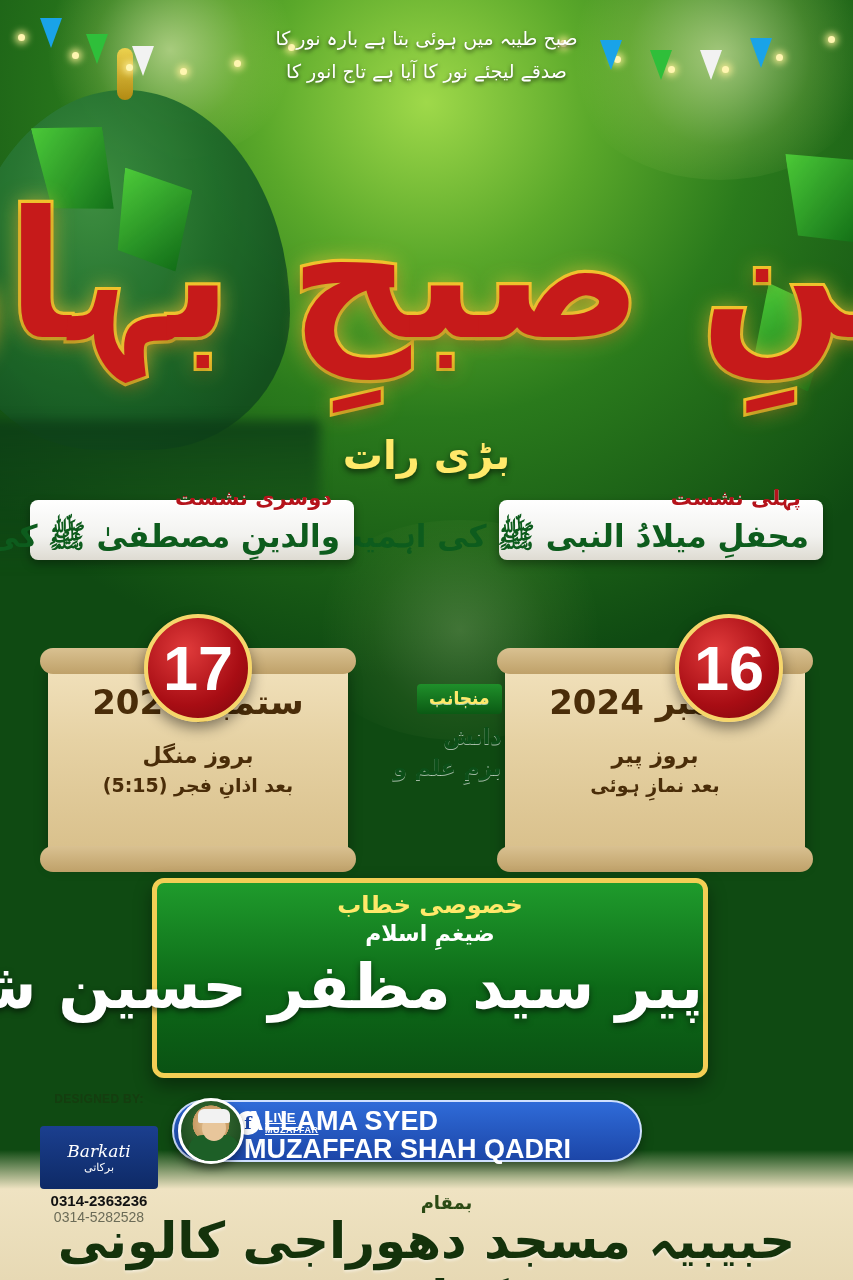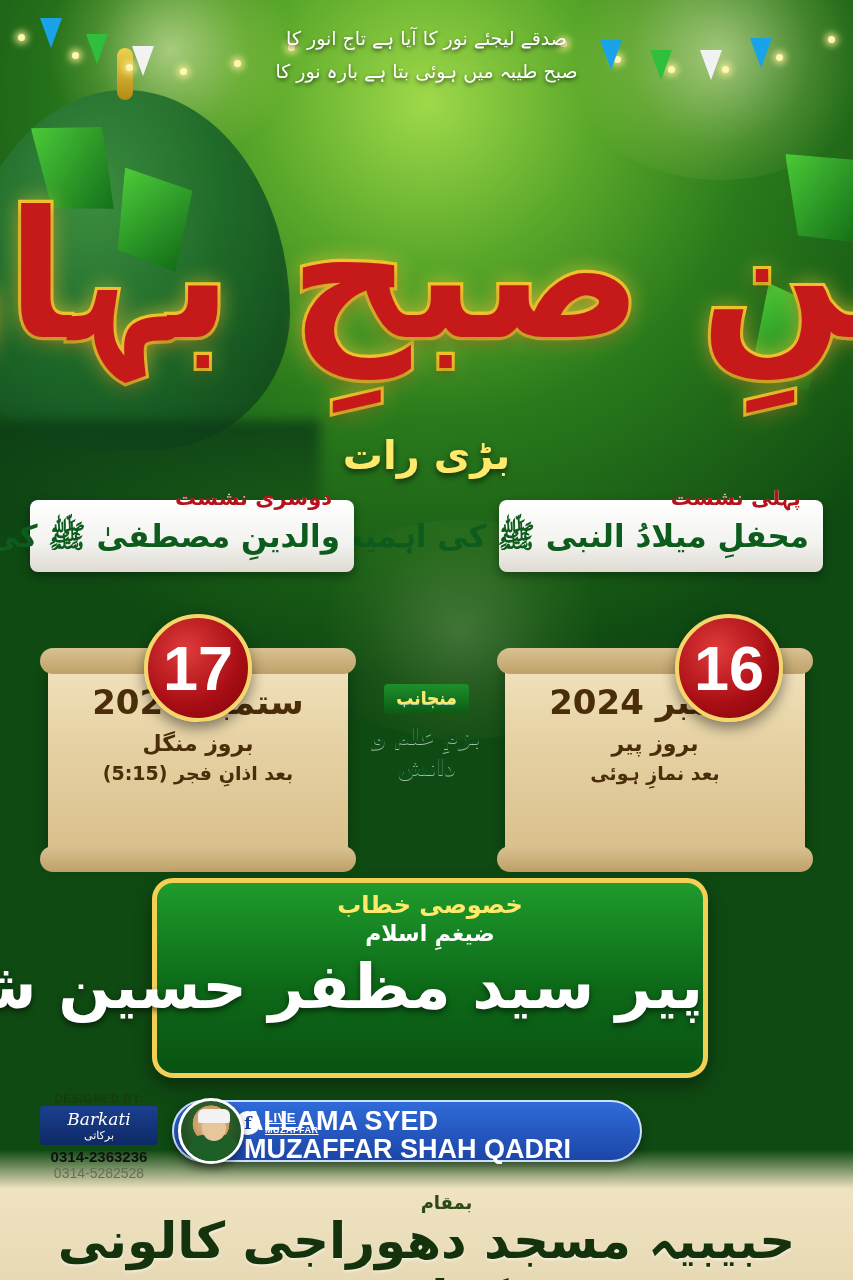--- a/index.html
+++ b/index.html
@@ -89,21 +89,21 @@
     text-shadow: 0 3px 6px rgba(0,0,0,.6);
   }
 
   
   .sessions {
     position: absolute; top: 500px; left: 30px; width: 793px;
     display: flex; flex-direction: row-reverse; justify-content: space-between; gap: 18px;
   }
   .session {
     position: relative;
-    width: 324px; padding: 16px 14px 14px;
+    width: 324px; padding: 16px 14px 2px;
     border-radius: 8px;
     background: linear-gradient(180deg,#ffffff 0%, #f2f2ef 60%, #dedbd2 100%);
     box-shadow: 0 4px 10px rgba(0,0,0,.35);
     text-align: center;
   }
   .session-kicker {
     position: absolute; top: -14px; right: 22px;
     direction: rtl; font-family: "DejaVu Sans", sans-serif;
     font-size: 21px; font-weight: bold; color: #b5131b;
     text-shadow: 0 1px 0 #fff;
@@ -132,73 +132,73 @@
   .scroll:before { top: -12px; }
   .scroll:after { bottom: -12px; }
   .scroll.right { right: 0; }
   .scroll.left { left: 0; }
   .scroll-body {
     position: absolute; inset: 22px 14px 18px;
     direction: rtl; text-align: center;
     font-family: "DejaVu Sans", sans-serif; color: #4a2d09;
   }
   .scroll-date { font-size: 34px; font-weight: bold; line-height: 1.2; }
-  .scroll-sub { font-size: 22px; font-weight: bold; margin-top: 8px; }
+  .scroll-sub { font-size: 22px; font-weight: bold; margin-top: 20px; }
   .scroll-sub2 { font-size: 19px; font-weight: bold; margin-top: 6px; }
   .daybadge {
     position: absolute; top: -16px; width: 108px; height: 108px; border-radius: 50%;
     background: radial-gradient(circle at 38% 32%, #e03b3b, #a80d14 60%, #7a060c 100%);
     border: 4px solid #f6d66b;
     color: #fff; font-size: 63px; font-weight: bold;
     display: flex; align-items: center; justify-content: center;
     box-shadow: 0 6px 14px rgba(0,0,0,.45);
     font-family: "Liberation Sans", sans-serif;
   }
   .daybadge.right { right: 22px; }
   .daybadge.left { left: 96px; }
 
   .center-tag {
     position: absolute; left: 50%; top: 52px; transform: translateX(-50%);
-    width: 150px; text-align: center;
+    width: 150px; 
     direction: rtl; font-family: "DejaVu Sans", sans-serif;
     color: #0c4f18; font-size: 22px; font-weight: bold; line-height: 1.4;
     text-shadow: 0 1px 0 rgba(255,255,255,.6);
   }
   .center-tag .chip {
     display: inline-block; margin-bottom: 8px; padding: 3px 12px; border-radius: 4px;
     background: linear-gradient(180deg,#1f8f2a,#0b5a14); color: #ffe96a; font-size: 17px;
   }
 
   
   .speaker-panel {
     position: absolute; left: 152px; top: 878px; width: 556px; height: 200px;
     background: linear-gradient(180deg,#1f9b2c 0%, #0d6a18 55%, #0a5213 100%);
     border: 5px solid #f3cf55;
-    border-radius: 21px;
+    border-radius: 12px;
     box-shadow: 0 8px 18px rgba(0,0,0,.4);
     text-align: center; direction: rtl;
     font-family: "DejaVu Sans", sans-serif;
   }
   .speaker-kicker { margin-top: 8px; font-size: 24px; font-weight: bold; color: #ffe96a; }
   .speaker-title { margin-top: 2px; font-size: 22px; font-weight: bold; color: #ffffff; }
   .speaker-name {
     margin-top: 4px; font-size: 62px; font-weight: bold; color: #ffffff;
     text-shadow: 0 3px 6px rgba(0,0,0,.55);
     white-space: nowrap;
   }
 
   
   .designer {
     position: absolute; left: 40px; top: 1092px; width: 118px; text-align: center;
     color: #153d0f; font-family: "Liberation Sans", sans-serif;
   }
   .designer .dlabel { font-size: 12px; font-weight: bold; letter-spacing: .3px; }
   .designer .dbox {
-    margin-top: 0; background: linear-gradient(180deg,#1b3f8f,#0e2a66);
-    border-radius: 4px; padding: 3px 4px; color: #fff;
+    margin-top: 20px; background: linear-gradient(180deg,#1b3f8f,#0e2a66);
+    border-radius: 4px; padding: 15px 4px; color: #fff;
   }
   .designer .dname { font-size: 17px; font-style: italic; font-family: "DejaVu Serif", serif; }
   .designer .durdu { font-size: 11px; }
   .designer .dphone { margin-top: 3px; font-size: 15px; font-weight: bold; color: #111; }
   .designer .dphone2 { font-size: 14px; color: #6b6b57; }
 
   
   .livebar {
     position: absolute; left: 172px; top: 1100px; width: 470px; height: 62px;
     background: linear-gradient(180deg,#2f6bd8 0%, #1c46a8 100%);
@@ -278,22 +278,22 @@
     <div class="pennant" style="left:40px;  top:18px; background:#19a3e8;"></div>
     <div class="pennant" style="left:86px;  top:34px; background:#2fbf3a;"></div>
     <div class="pennant" style="left:132px; top:46px; background:#f2f2f2;"></div>
     <div class="pennant" style="left:600px; top:40px; background:#19a3e8;"></div>
     <div class="pennant" style="left:650px; top:50px; background:#2fbf3a;"></div>
     <div class="pennant" style="left:700px; top:50px; background:#f2f2f2;"></div>
     <div class="pennant" style="left:750px; top:38px; background:#19a3e8;"></div>
   </div>
 
   <div class="couplet">
+    <div>صبح طیبہ میں ہوئی بتا ہے بارہ نور کا</div>
     <div>صدقے لیجئے نور کا آیا ہے تاج انور کا</div>
-    <div>صبح طیبہ میں ہوئی بتا ہے بارہ نور کا</div>
   </div>
 
   <div class="title-wrap">
     <div class="title">جشنِ صبحِ بہاراں</div>
   </div>
   <div class="subtitle">بڑی رات</div>
 
   <div class="sessions">
     <div class="session">
       <div class="session-kicker">پہلی نشست</div>
@@ -319,22 +319,22 @@
       <div class="scroll-body">
         <div class="scroll-date">ستمبر 2024</div>
         <div class="scroll-sub">بروز منگل</div>
         <div class="scroll-sub2">بعد اذانِ فجر (5:15)</div>
       </div>
     </div>
     <div class="daybadge left">17</div>
 
     <div class="center-tag">
       <div class="chip">منجانب</div>
+      <div>دانش</div>
       <div>بزمِ علم و</div>
-      <div>دانش</div>
     </div>
   </div>
 
   <div class="speaker-panel">
     <div class="speaker-kicker">خصوصی خطاب</div>
     <div class="speaker-title">ضیغمِ اسلام</div>
     <div class="speaker-name">پیر سید مظفر حسین شاہ قادری</div>
   </div>
 
   <div class="sand"></div>

